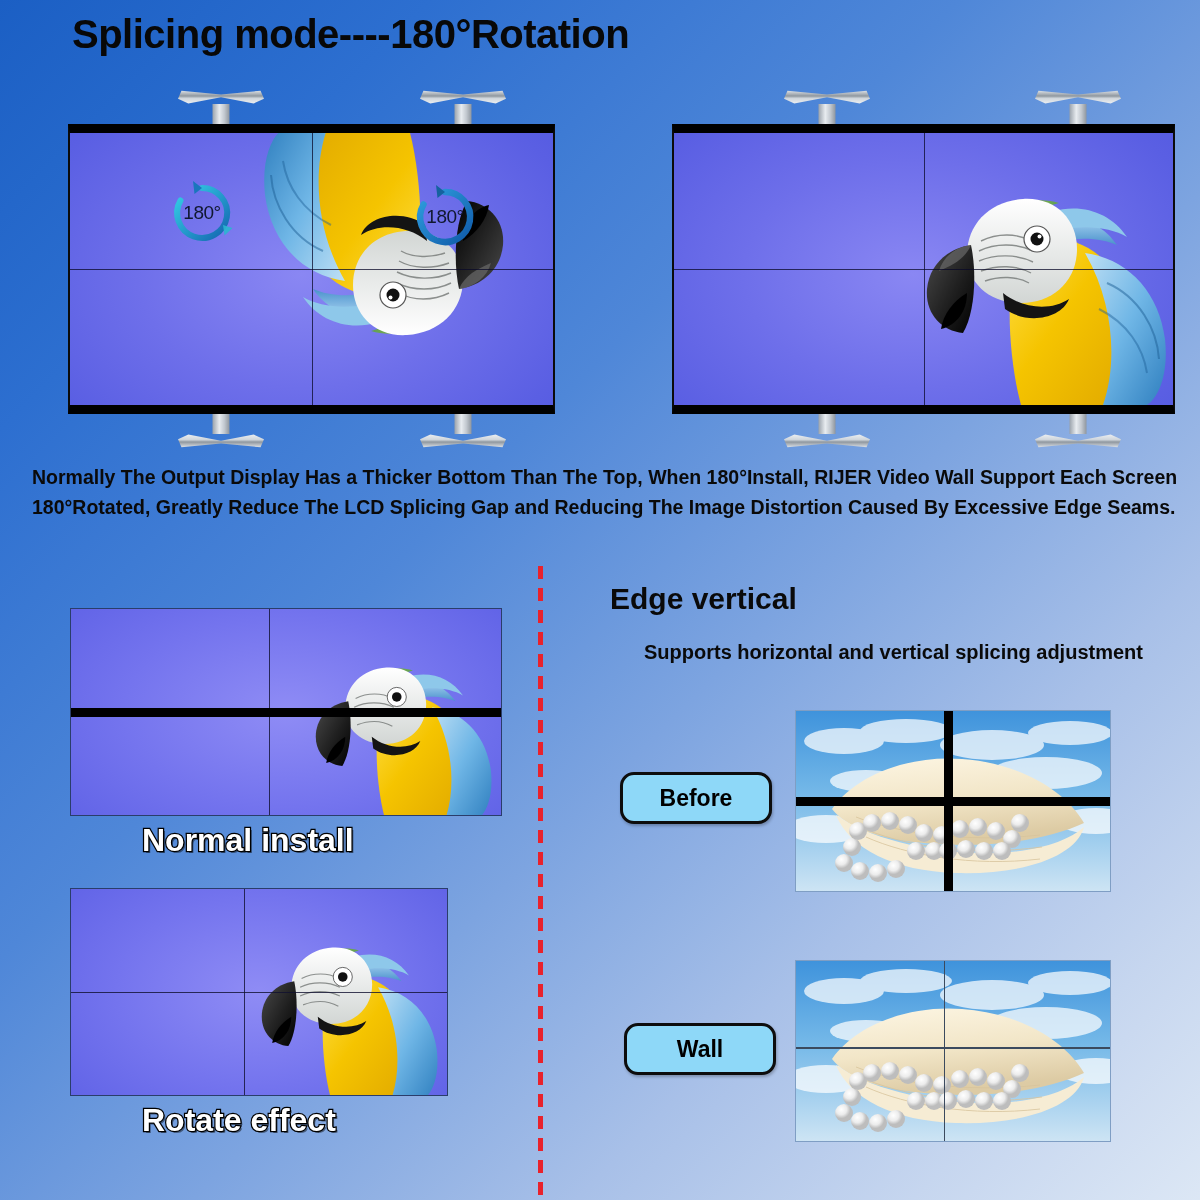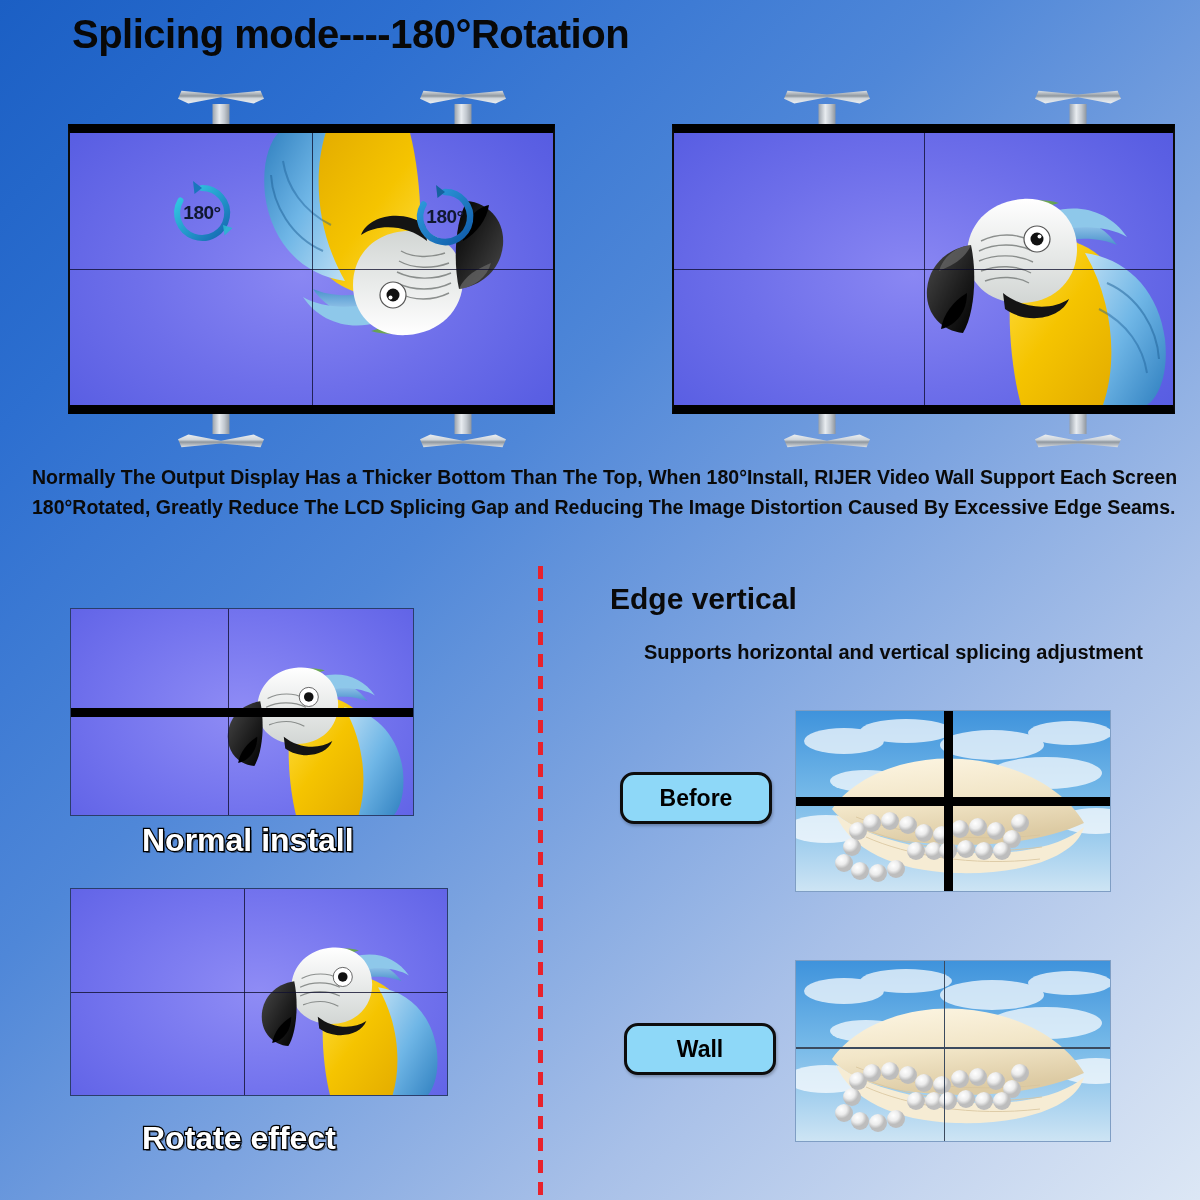--- a/index.html
+++ b/index.html
@@ -51,21 +51,21 @@
   .stand.bottom .base { bottom: 0; }
 
   
   .parrot-layer { position: absolute; inset: 0; overflow: hidden; pointer-events: none; }
   .parrot-layer svg { position: absolute; }
 
   
   .badge180 { position: absolute; width: 64px; height: 64px; }
   .badge180 .txt {
     position: absolute; inset: 0; display: flex; align-items: center; justify-content: center;
-    font-size: 19px; font-weight: bold; color: #101830; letter-spacing: -0.5px;
+    font-size: 19px; font-weight: normal; color: #101830; letter-spacing: -0.5px;
   }
 
   
   #body-copy {
     position: absolute; left: 32px; top: 462px; width: 1150px;
     font-size: 19.5px; font-weight: bold; color: #0a0a0a; line-height: 1.55;
   }
 
   
   #divider {
@@ -290,21 +290,21 @@
     </div>
     <div class="seam-v" style="left:50%;"></div>
     <div class="seam-h" style="top:50%;"></div>
   </div>
 </div>
 
 <div id="body-copy">Normally The Output Display Has a Thicker Bottom Than The Top, When 180°Install,  RIJER Video Wall Support Each Screen 180°Rotated, Greatly Reduce The LCD Splicing Gap and Reducing The Image Distortion Caused By Excessive Edge Seams.</div>
 
 <div id="divider"></div>
 
-<div class="panel" style="left:70px; top:608px; width:344px; height:208px;">
+<div class="panel" style="left:70px; top:608px; width:432px; height:208px;">
   <div class="panel-frame">
     <div class="parrot-layer">
       <svg width="232" height="200" viewBox="0 0 300 272" style="right:0; bottom:-4px;">
         <path d="M150 108 C196 96 236 116 252 156 C266 194 258 250 248 272 L150 272 C138 228 132 150 150 108 Z" fill="url(#yel1)"></path>
         <path d="M214 120 C258 126 288 160 294 206 C298 244 286 266 276 272 L232 272 C246 232 244 172 214 120 Z" fill="url(#blu1)"></path>
         <path d="M150 100 C186 76 226 82 246 112 C228 104 196 102 172 116 Z" fill="url(#blu2)"></path>
         <path d="M160 88 C196 66 236 74 256 104 C236 92 198 90 174 104 Z" fill="#8ec8ea"></path>
         <path d="M120 96 C134 72 162 62 188 70 C166 76 146 88 134 104 Z" fill="url(#grn1)"></path>
         <path d="M96 122 C96 90 120 68 152 66 C184 64 206 86 206 116 C206 148 182 170 150 170 C118 170 96 150 96 122 Z" fill="url(#face1)"></path>
         <g stroke="#7b7f7d" stroke-width="1.6" fill="none" opacity=".85">
@@ -345,21 +345,21 @@
         <circle cx="166" cy="106" r="13" fill="#fff" stroke="#555" stroke-width="1.2"></circle>
         <circle cx="166" cy="106" r="6.5" fill="#111"></circle>
         <path d="M100 112 C74 116 58 134 56 156 C54 180 70 198 92 200 C104 180 106 140 100 112 Z" fill="url(#beak1)"></path>
         <path d="M96 160 C82 168 72 182 70 196 C86 192 96 178 96 160 Z" fill="#000"></path>
         <path d="M132 160 C152 176 180 178 198 166 C190 186 156 192 134 176 Z" fill="#141414"></path>
       </svg>
     </div>
     <div class="seam-v" style="left:46%;"></div>
     <div class="seam-h" style="top:50%;"></div>
   </div>
-  <div class="caption" style="left:72px; top:232px;">Rotate effect</div>
+  <div class="caption" style="left:72px; top:214px;">Rotate effect</div>
 </div>
 
 <div id="edge-title">Edge vertical</div>
 <div id="edge-sub">Supports horizontal and vertical splicing adjustment</div>
 
 <div class="pill" style="left:620px; top:772px;">Before</div>
 
 <div class="pill" style="left:624px; top:1023px;">Wall</div>
 
 <div class="shellwall" style="left:795px; top:710px; width:316px; height:182px;">

